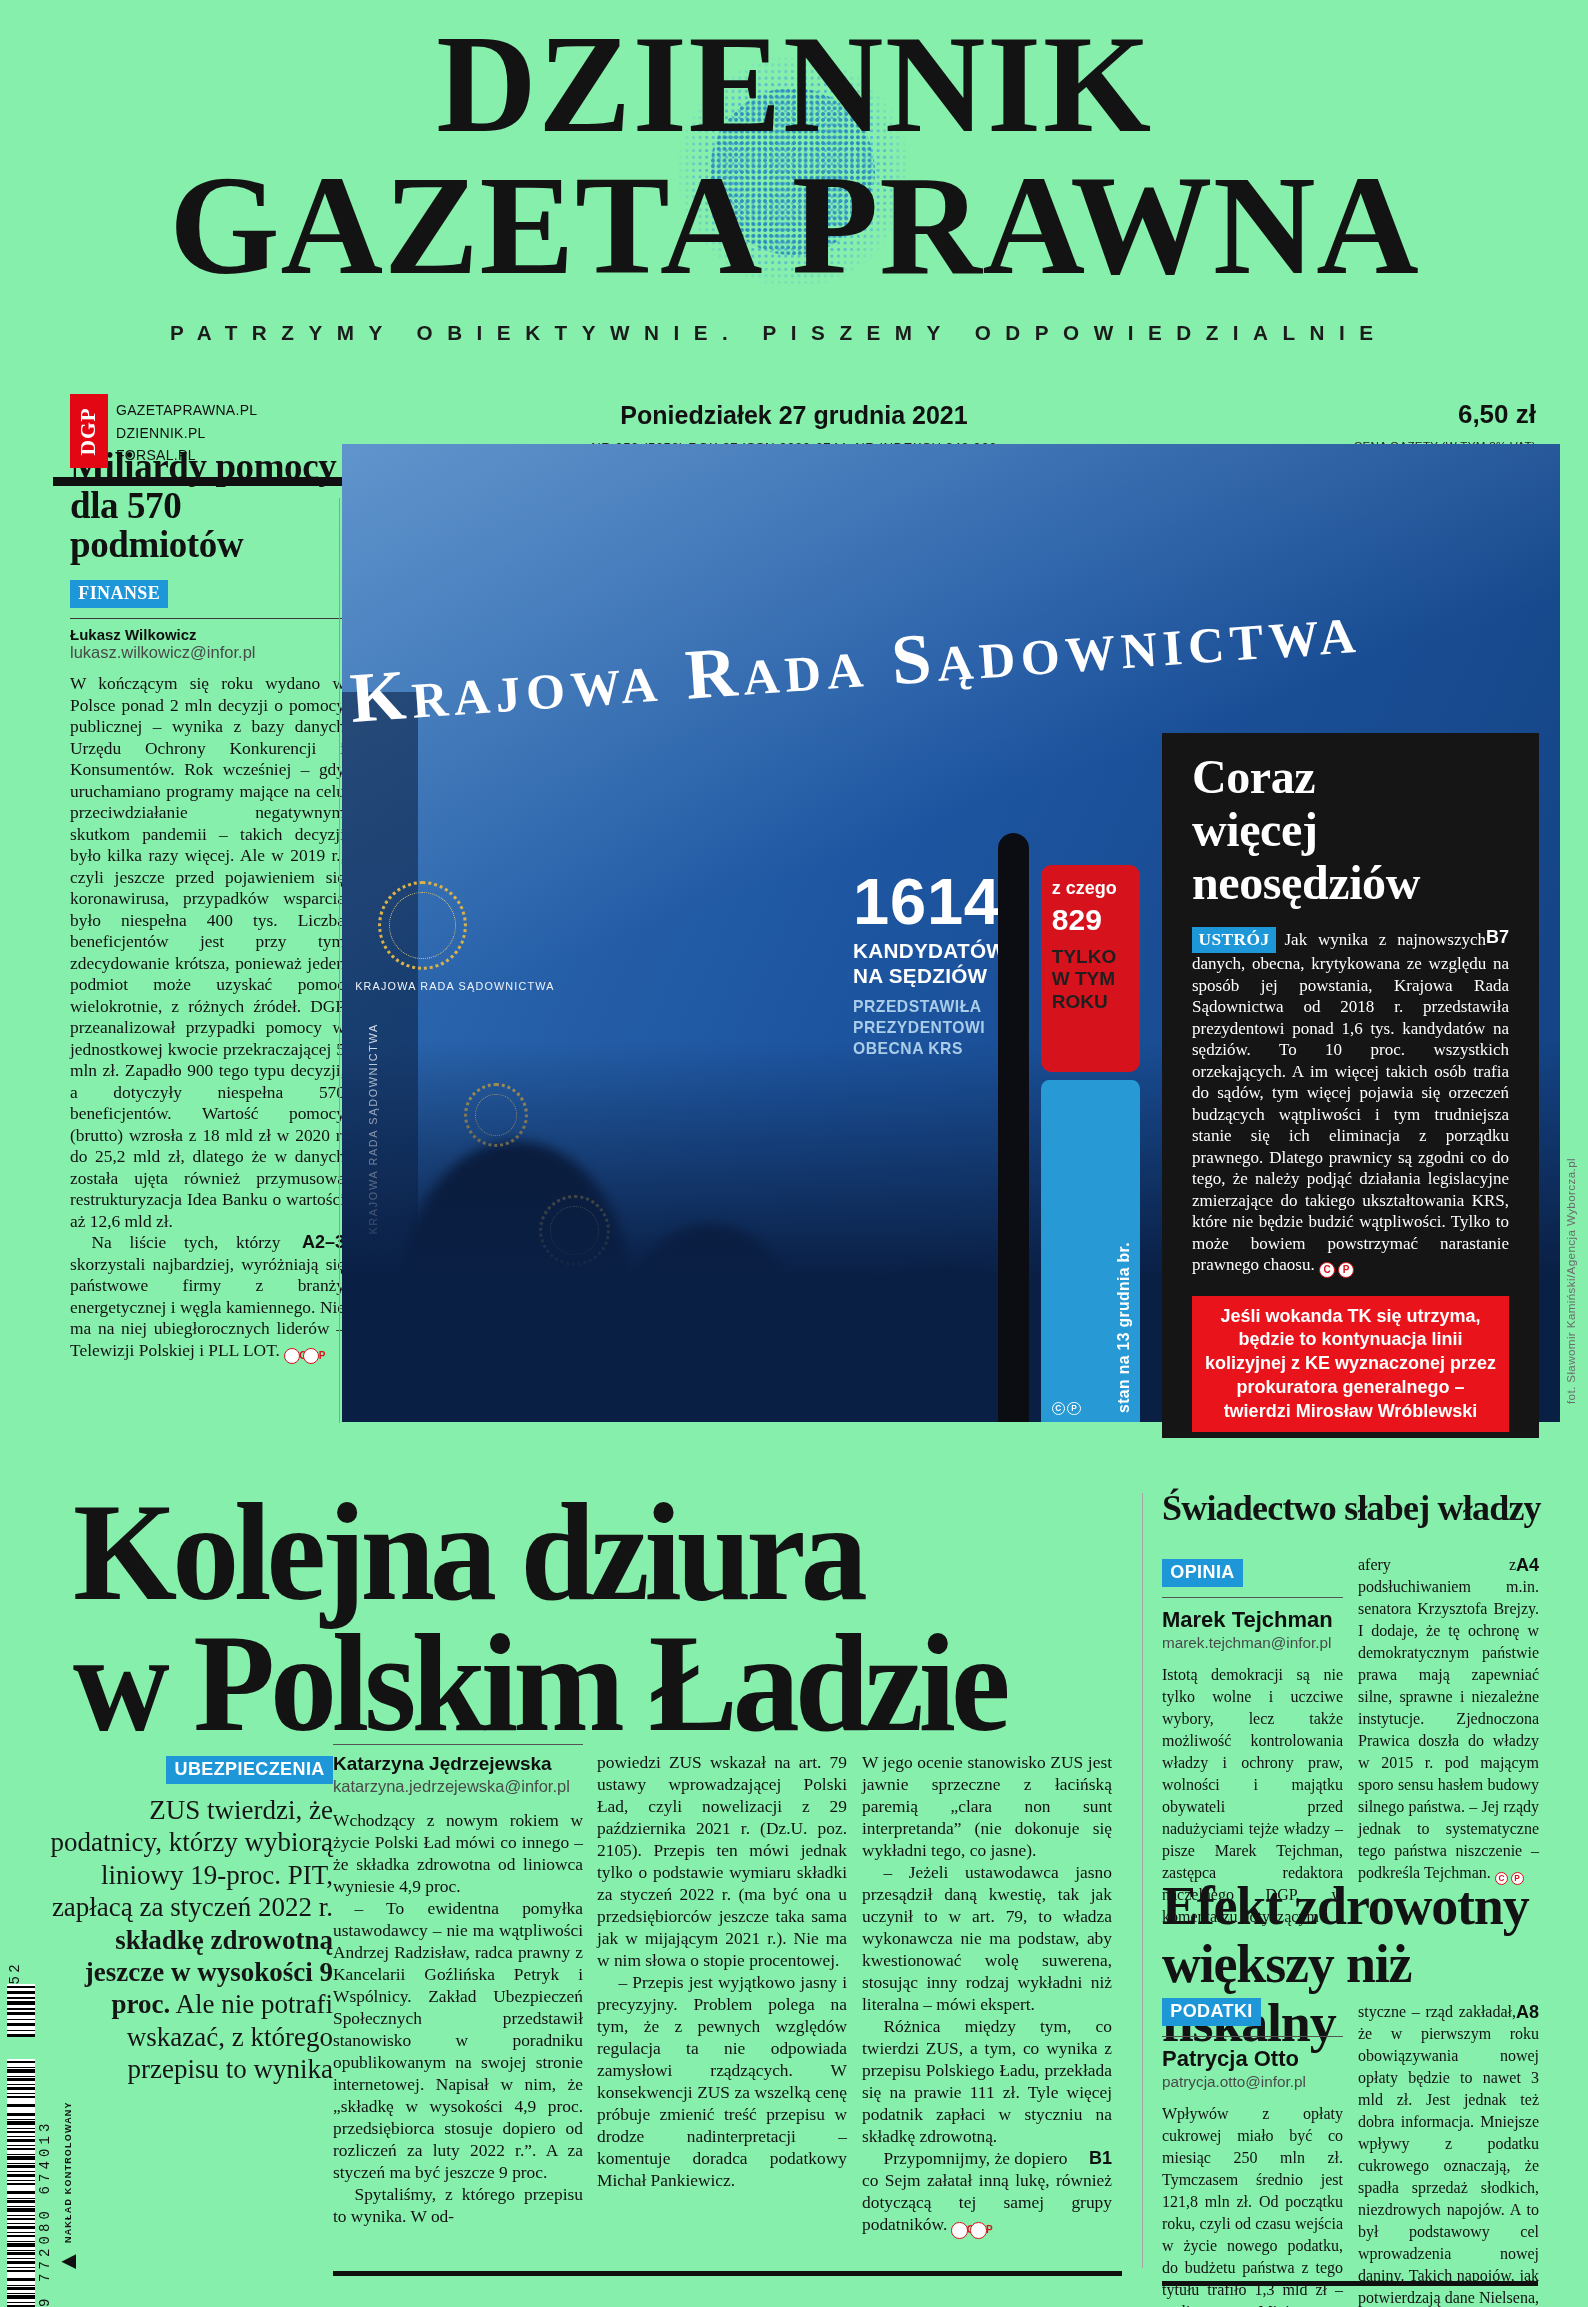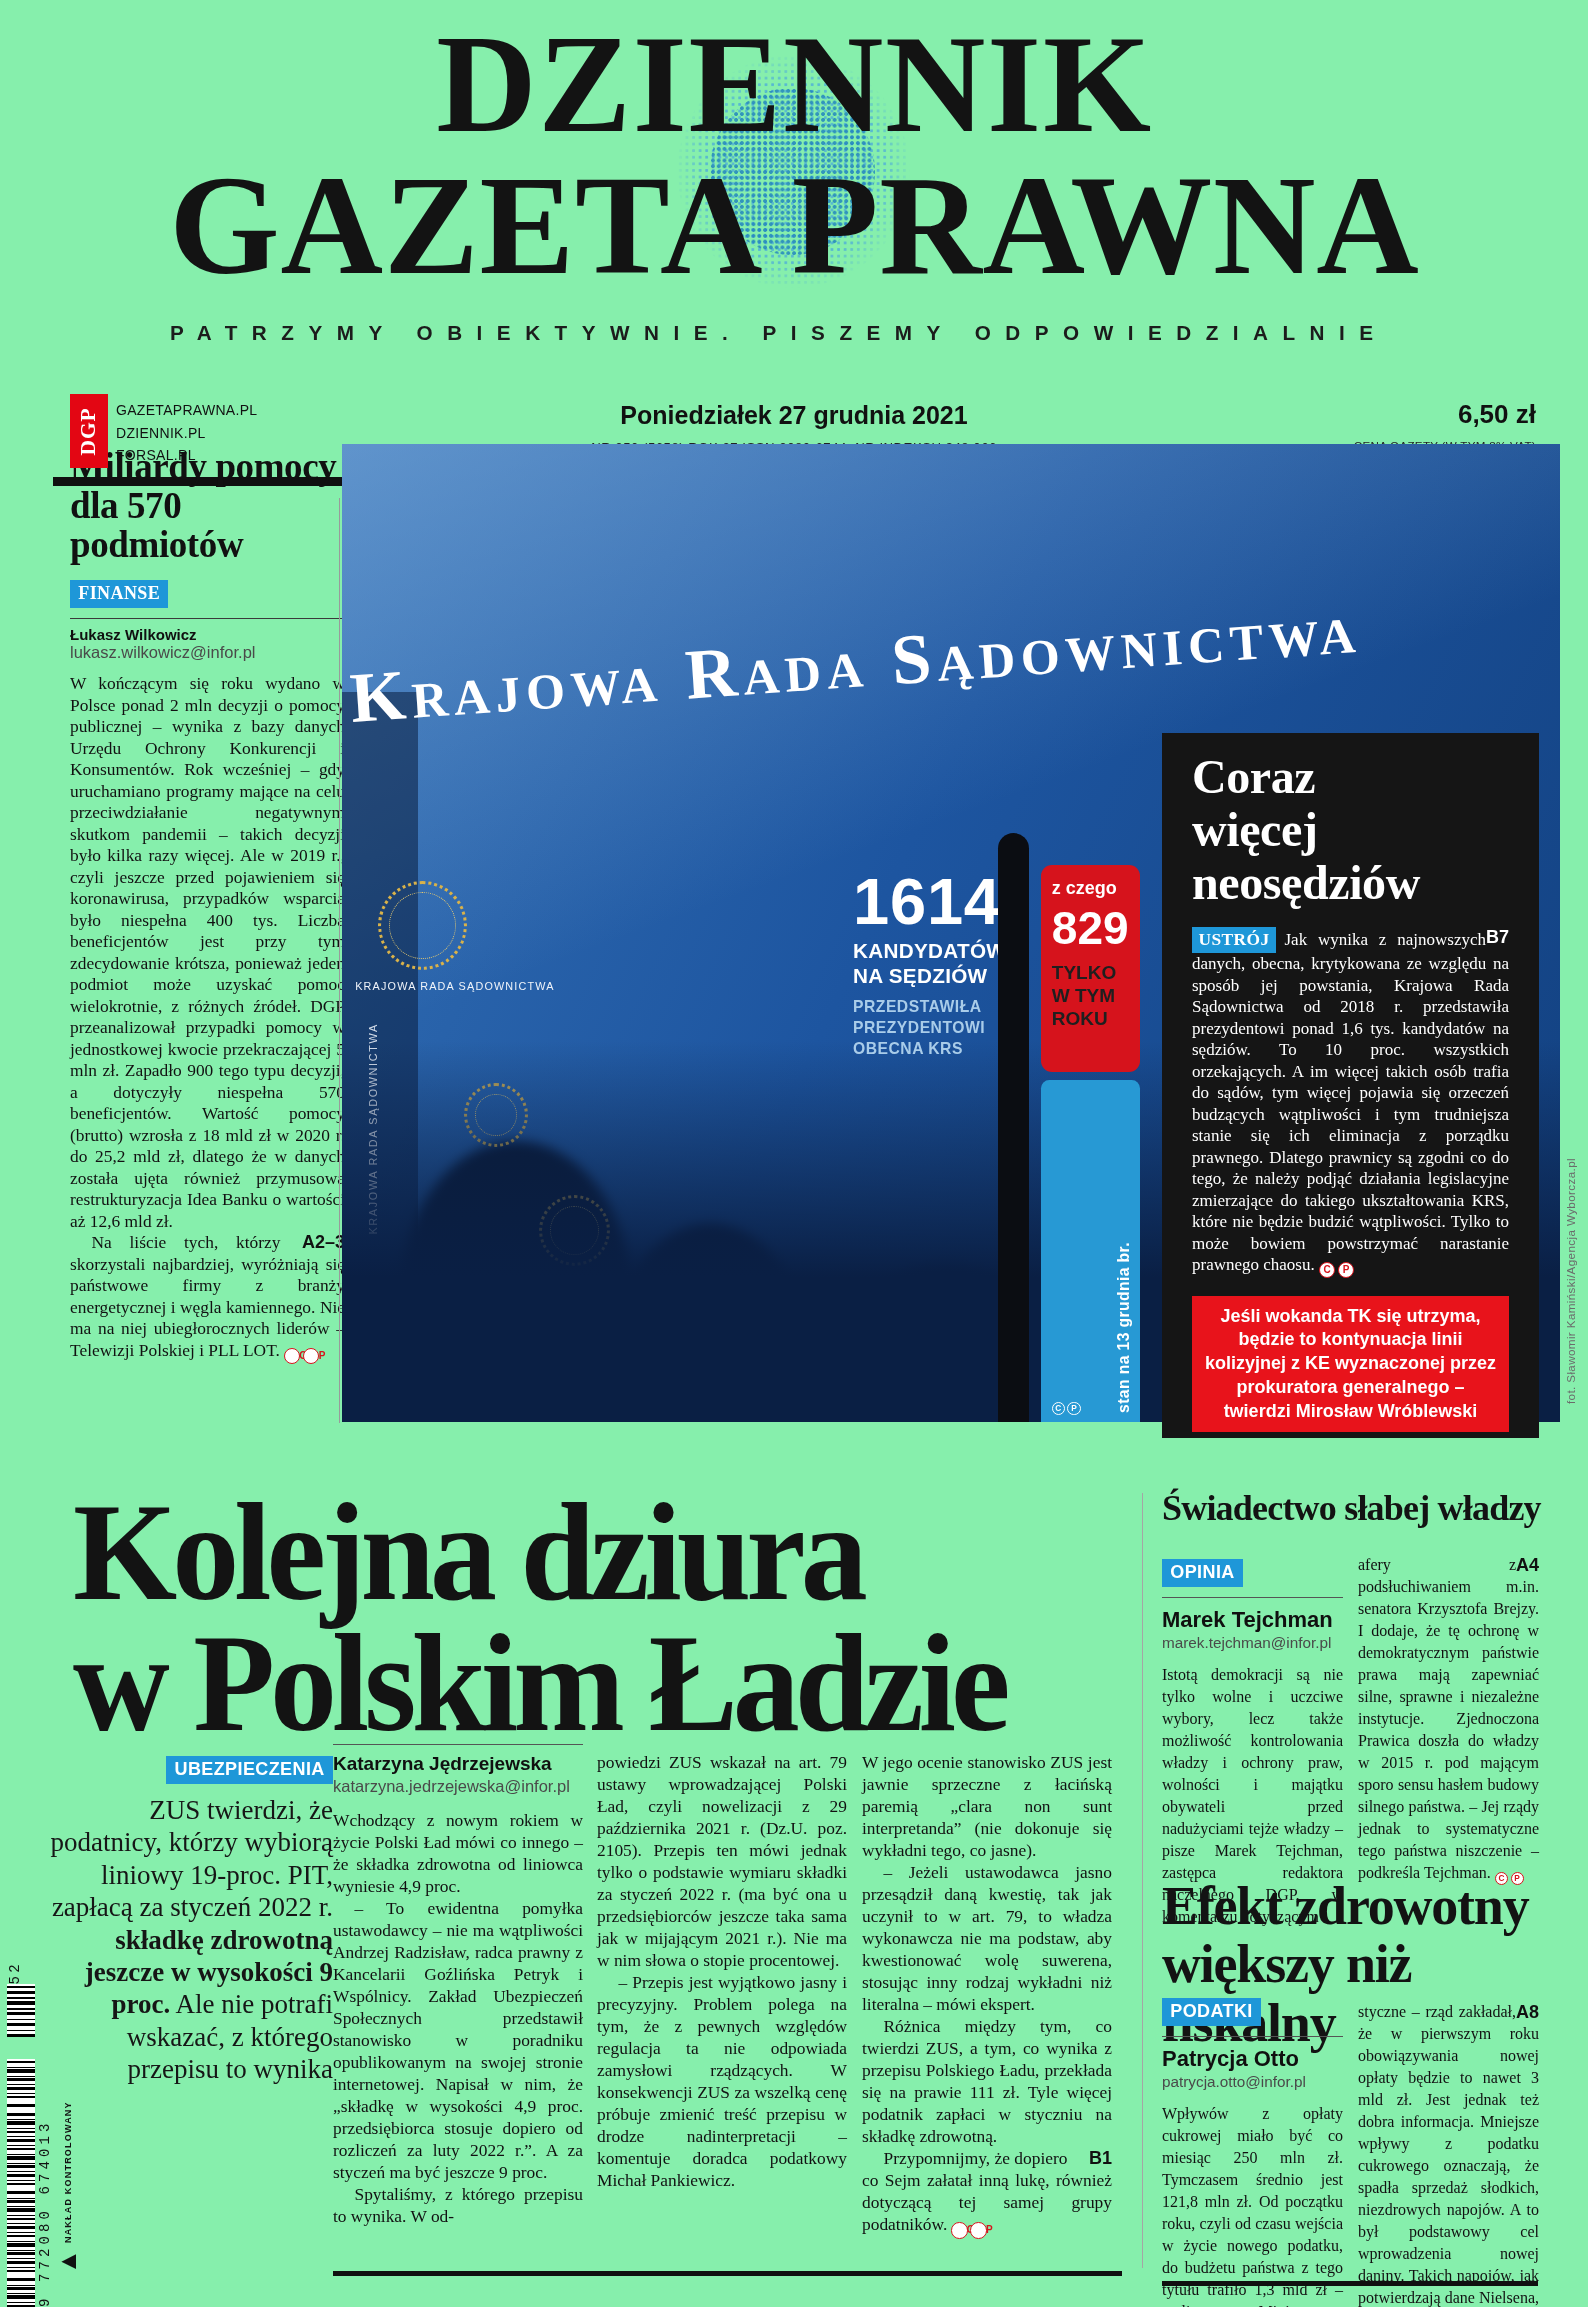--- a/index.html
+++ b/index.html
@@ -71,21 +71,21 @@
   .emb-cap{position:absolute;left:13.2px;top:536px;color:#f0f4fa;font-size:10.8px;letter-spacing:1.2px;}
   .sil{position:absolute;background:#0a1b38;filter:blur(5.8px);border-radius:50% 50% 12% 12%;}
   .stats{position:absolute;left:511px;top:427px;color:#fff;}
   .stat-num{font-size:65px;font-weight:bold;line-height:.95;letter-spacing:0.8px;}
   .stat-lab{font-size:20.7px;font-weight:bold;line-height:1.2;margin-top:6.6px;letter-spacing:0.3px;}
   .stat-sub{font-size:15.7px;font-weight:bold;line-height:1.35;color:#a9cce9;margin-top:6.6px;letter-spacing:0.5px;}
   .figure{position:absolute;left:656px;top:389px;width:31px;height:589px;background:#0b0d12;border-radius:15.7px 15.7px 0 0;}
   .redbox{position:absolute;left:699px;top:421px;width:99px;height:207px;background:#d6131c;
           border-radius:11px;color:#fff;padding-left:10.8px;box-sizing:border-box;}
   .redbox .zc{font-size:18px;font-weight:bold;margin-top:13.2px;}
-  .redbox .num{font-size:46px;font-weight:bold;line-height:1.05;margin-top:5px;}
+  .redbox .num{font-size:30px;font-weight:bold;line-height:1.05;margin-top:5px;}
   .redbox .lab{font-size:19px;font-weight:bold;color:#1f1f1f;line-height:1.2;margin-top:10px;}
   .bluebox{position:absolute;left:699px;top:636px;width:99px;height:343px;background:#2799d4;border-radius:8.3px 8.3px 0 0;}
   .stan{position:absolute;right:6.6px;bottom:10px;writing-mode:vertical-rl;transform:rotate(180deg);
         color:#fff;font-weight:bold;font-size:15.7px;letter-spacing:0.4px;}
   .credit{left:1564px;top:1158px;writing-mode:vertical-rl;transform:rotate(180deg);
           font-size:11.6px;color:#6b6b6b;letter-spacing:0.4px;}
 
   
   .bbox{left:1162px;top:733px;width:377px;height:705px;background:#151515;box-sizing:border-box;
         padding:18px 30px 0;overflow:hidden;}

